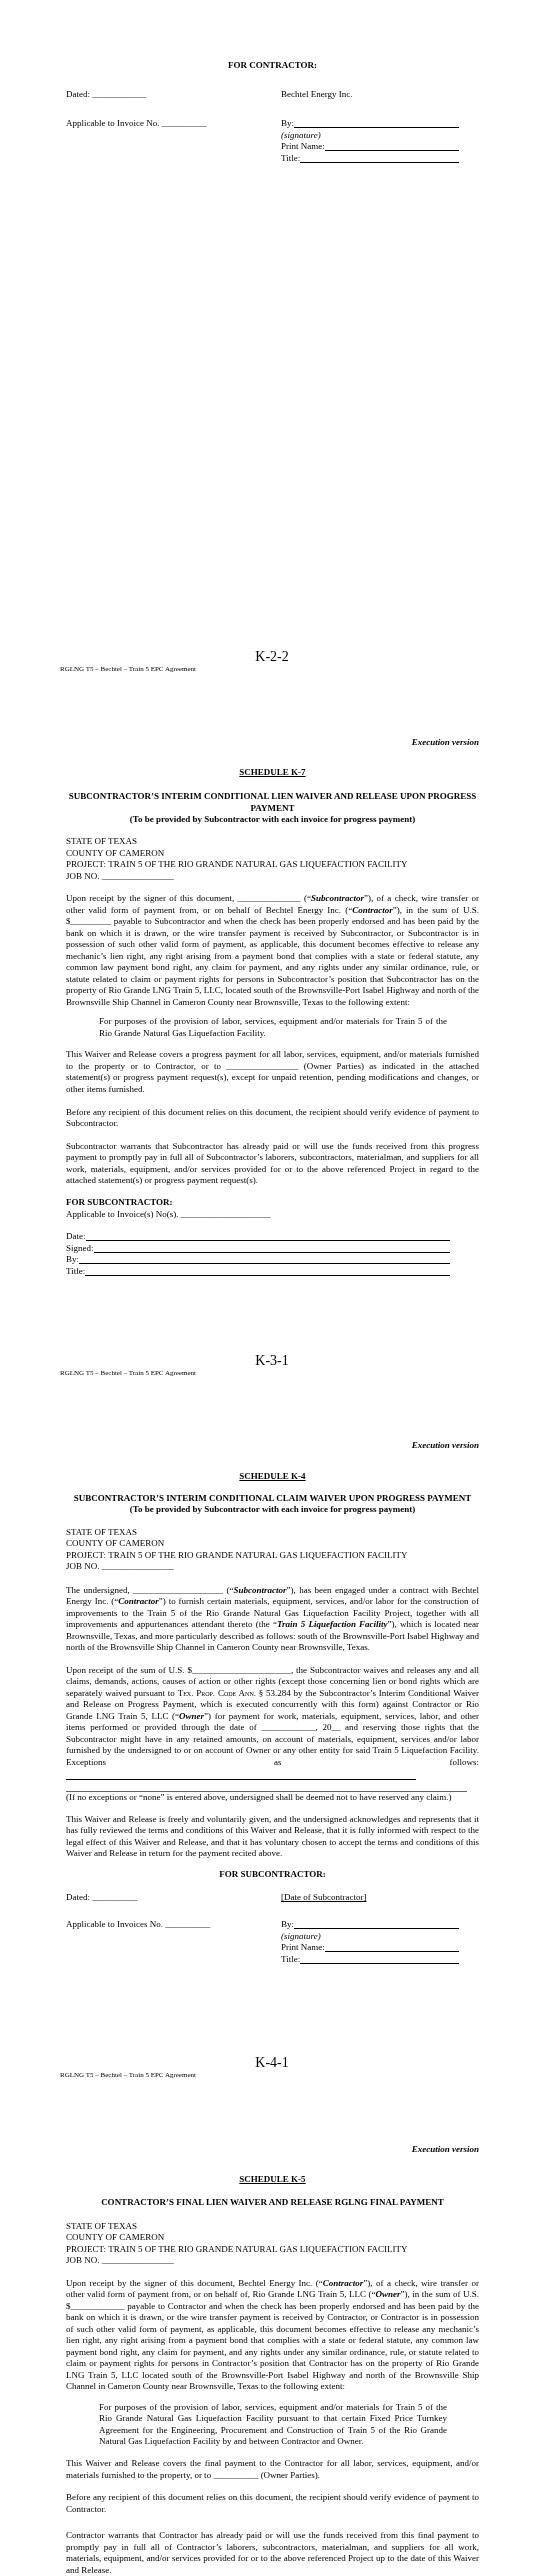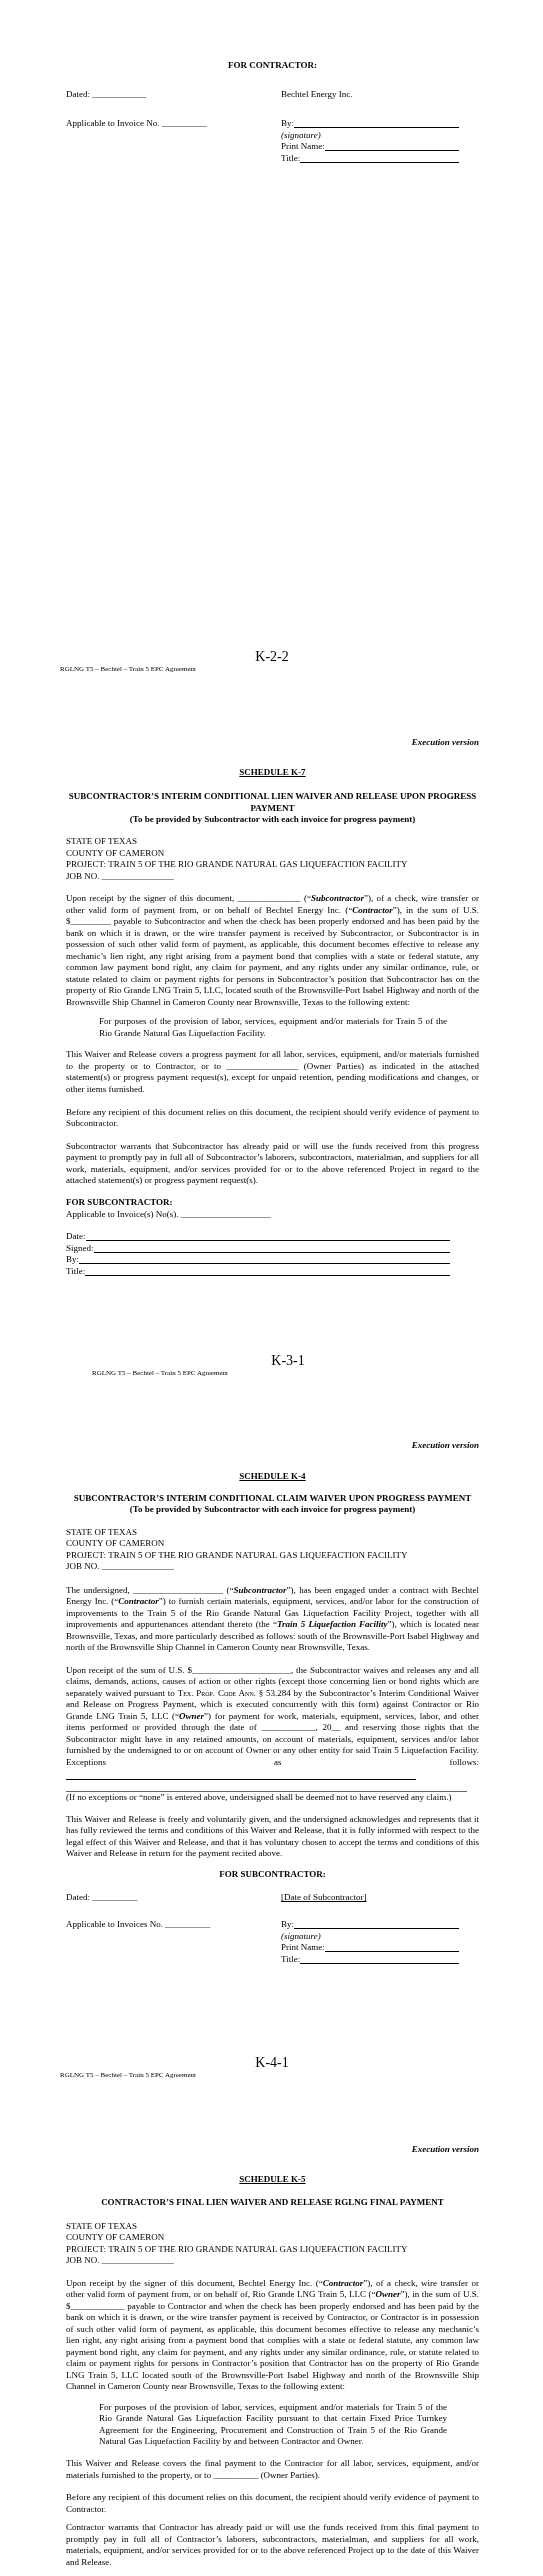--- a/index.html
+++ b/index.html
@@ -116,21 +116,21 @@
     <div class="row">
       <span class="lbl">By:</span>
       <span class="fill"></span>
     </div>
     <div class="row">
       <span class="lbl">Title:</span>
       <span class="fill"></span>
     </div>
   </div>
 
-  <div class="pagefoot" style="top:665px;margin-left:32px;">
+  <div class="pagefoot" style="top:665px;">
     <div class="pagenum">K-3-1</div>
     <div class="footline">RGLNG T5 – Bechtel – Train 5 EPC Agreement</div>
   </div>
 </div>
 
 <div class="page" style="height:703px;padding-top:49px;">
   <div class="right bold ital">Execution version</div>
 
   <div class="center bold undl" style="margin-top:19.6px;">SCHEDULE K-4</div>
 
@@ -201,16 +201,16 @@
   </div>
 
   <p class="p" style="margin-top:11.3px;"><span>Upon receipt by the signer of this document, Bechtel Energy Inc. (“</span><span class="seg-bi">Contractor</span><span>”), of a check, wire transfer or other valid form of payment from, or on behalf of, Rio Grande LNG Train 5, LLC (“</span><span class="seg-bi">Owner</span><span>”), in the sum of U.S. $____________ payable to Contractor and when the check has been properly endorsed and has been paid by the bank on which it is drawn, or the wire transfer payment is received by Contractor, or Contractor is in possession of such other valid form of payment, as applicable, this document becomes effective to release any mechanic’s lien right, any right arising from a payment bond that complies with a state or federal statute, any common law payment bond right, any claim for payment, and any rights under any similar ordinance, rule, or statute related to claim or payment rights for persons in Contractor’s position that Contractor has on the property of Rio Grande LNG Train 5, LLC located south of the Brownsville-Port Isabel Highway and north of the Brownsville Ship Channel in Cameron County near Brownsville, Texas to the following extent:</span></p>
 
   <p class="indent-block" style="margin-top:8.8px;">For purposes of the provision of labor, services, equipment and/or materials for Train 5 of the Rio Grande Natural Gas Liquefaction Facility pursuant to that certain Fixed Price Turnkey Agreement for the Engineering, Procurement and Construction of Train 5 of the Rio Grande Natural Gas Liquefaction Facility by and between Contractor and Owner.</p>
 
   <p class="p" style="margin-top:10.8px;">This Waiver and Release covers the final payment to the Contractor for all labor, services, equipment, and/or materials furnished to the property, or to __________ (Owner Parties).</p>
 
   <p class="p" style="margin-top:10.8px;">Before any recipient of this document relies on this document, the recipient should verify evidence of payment to Contractor.</p>
 
-  <p class="p" style="margin-top:7px;">Contractor warrants that Contractor has already paid or will use the funds received from this final payment to promptly pay in full all of Contractor’s laborers, subcontractors, materialman, and suppliers for all work, materials, equipment, and/or services provided for or to the above referenced Project up to the date of this Waiver and Release.</p>
+  <p class="p" style="margin-top:15px;">Contractor warrants that Contractor has already paid or will use the funds received from this final payment to promptly pay in full all of Contractor’s laborers, subcontractors, materialman, and suppliers for all work, materials, equipment, and/or services provided for or to the above referenced Project up to the date of this Waiver and Release.</p>
 
 </div>
 
 
 </body></html>

